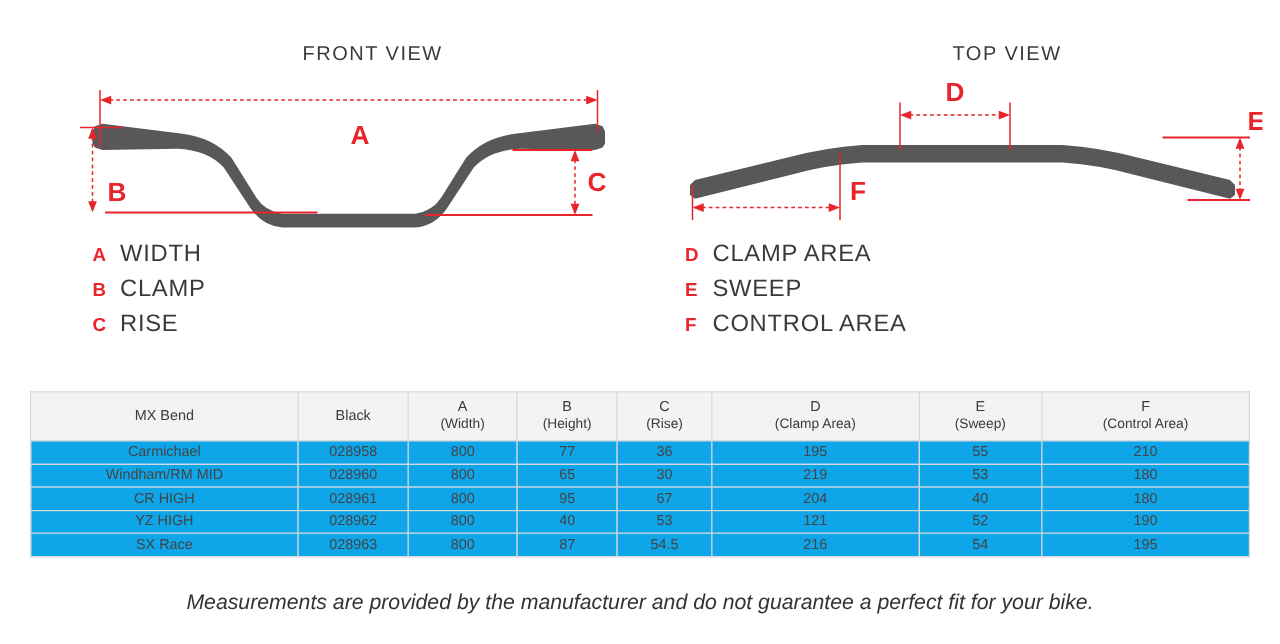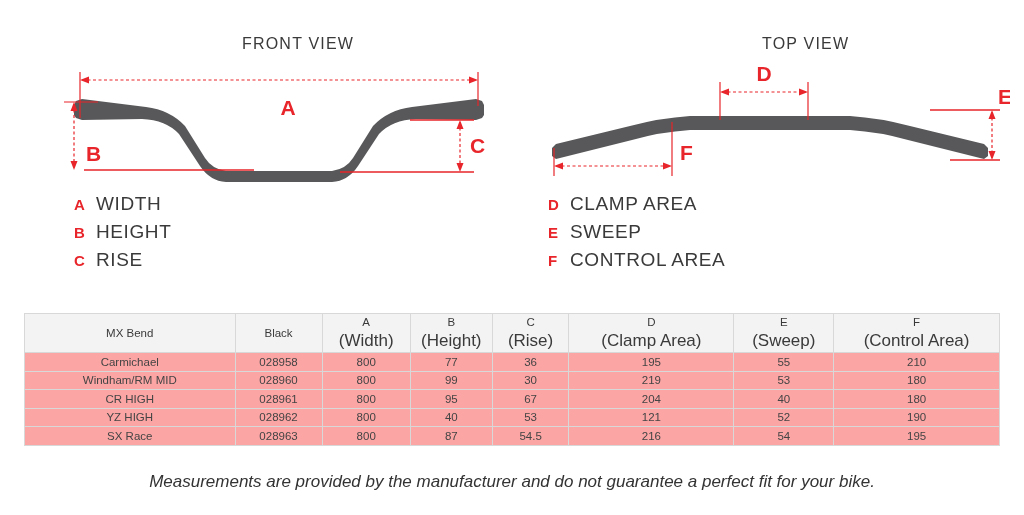--- a/index.html
+++ b/index.html
@@ -87,25 +87,25 @@
   }
   #spec-table thead th {
     background: #f3f3f3;
     height: 38px;
     line-height: 1.25;
     color: #3a3a3a;
     font-size: 11.5px;
   }
   #spec-table thead th .sub {
     display: block;
-    font-size: 17px;
+    font-size: 11px;
   }
   #spec-table tbody td {
     height: 17.5px;
-    background: #fca5a5;
+    background: #0ea5e9;
   }
   .col-name  { width: 230px; }
   .col-black { width: 93px; }
   .col-a     { width: 92px; }
   .col-b     { width: 84px; }
   .col-c     { width: 80px; }
   .col-d     { width: 180px; }
   .col-e     { width: 104px; }
   .col-f     { width: 180px; }
 
@@ -207,21 +207,21 @@
     </svg>
   </div>
 
   <div class="legend" id="legend-left">
     <div class="legend-row">
       <span class="legend-key">A</span>
       <span class="legend-label">WIDTH</span>
     </div>
     <div class="legend-row">
       <span class="legend-key">B</span>
-      <span class="legend-label">HEIGHT</span>
+      <span class="legend-label">CLAMP</span>
     </div>
     <div class="legend-row">
       <span class="legend-key">C</span>
       <span class="legend-label">RISE</span>
     </div>
   </div>
 
   <div class="legend" id="legend-right">
     <div class="legend-row">
       <span class="legend-key">D</span>
@@ -280,21 +280,21 @@
         <td>77</td>
         <td>36</td>
         <td>195</td>
         <td>55</td>
         <td>210</td>
       </tr>
       <tr>
         <td>Windham/RM MID</td>
         <td>028960</td>
         <td>800</td>
-        <td>99</td>
+        <td>65</td>
         <td>30</td>
         <td>219</td>
         <td>53</td>
         <td>180</td>
       </tr>
       <tr>
         <td>CR HIGH</td>
         <td>028961</td>
         <td>800</td>
         <td>95</td>

